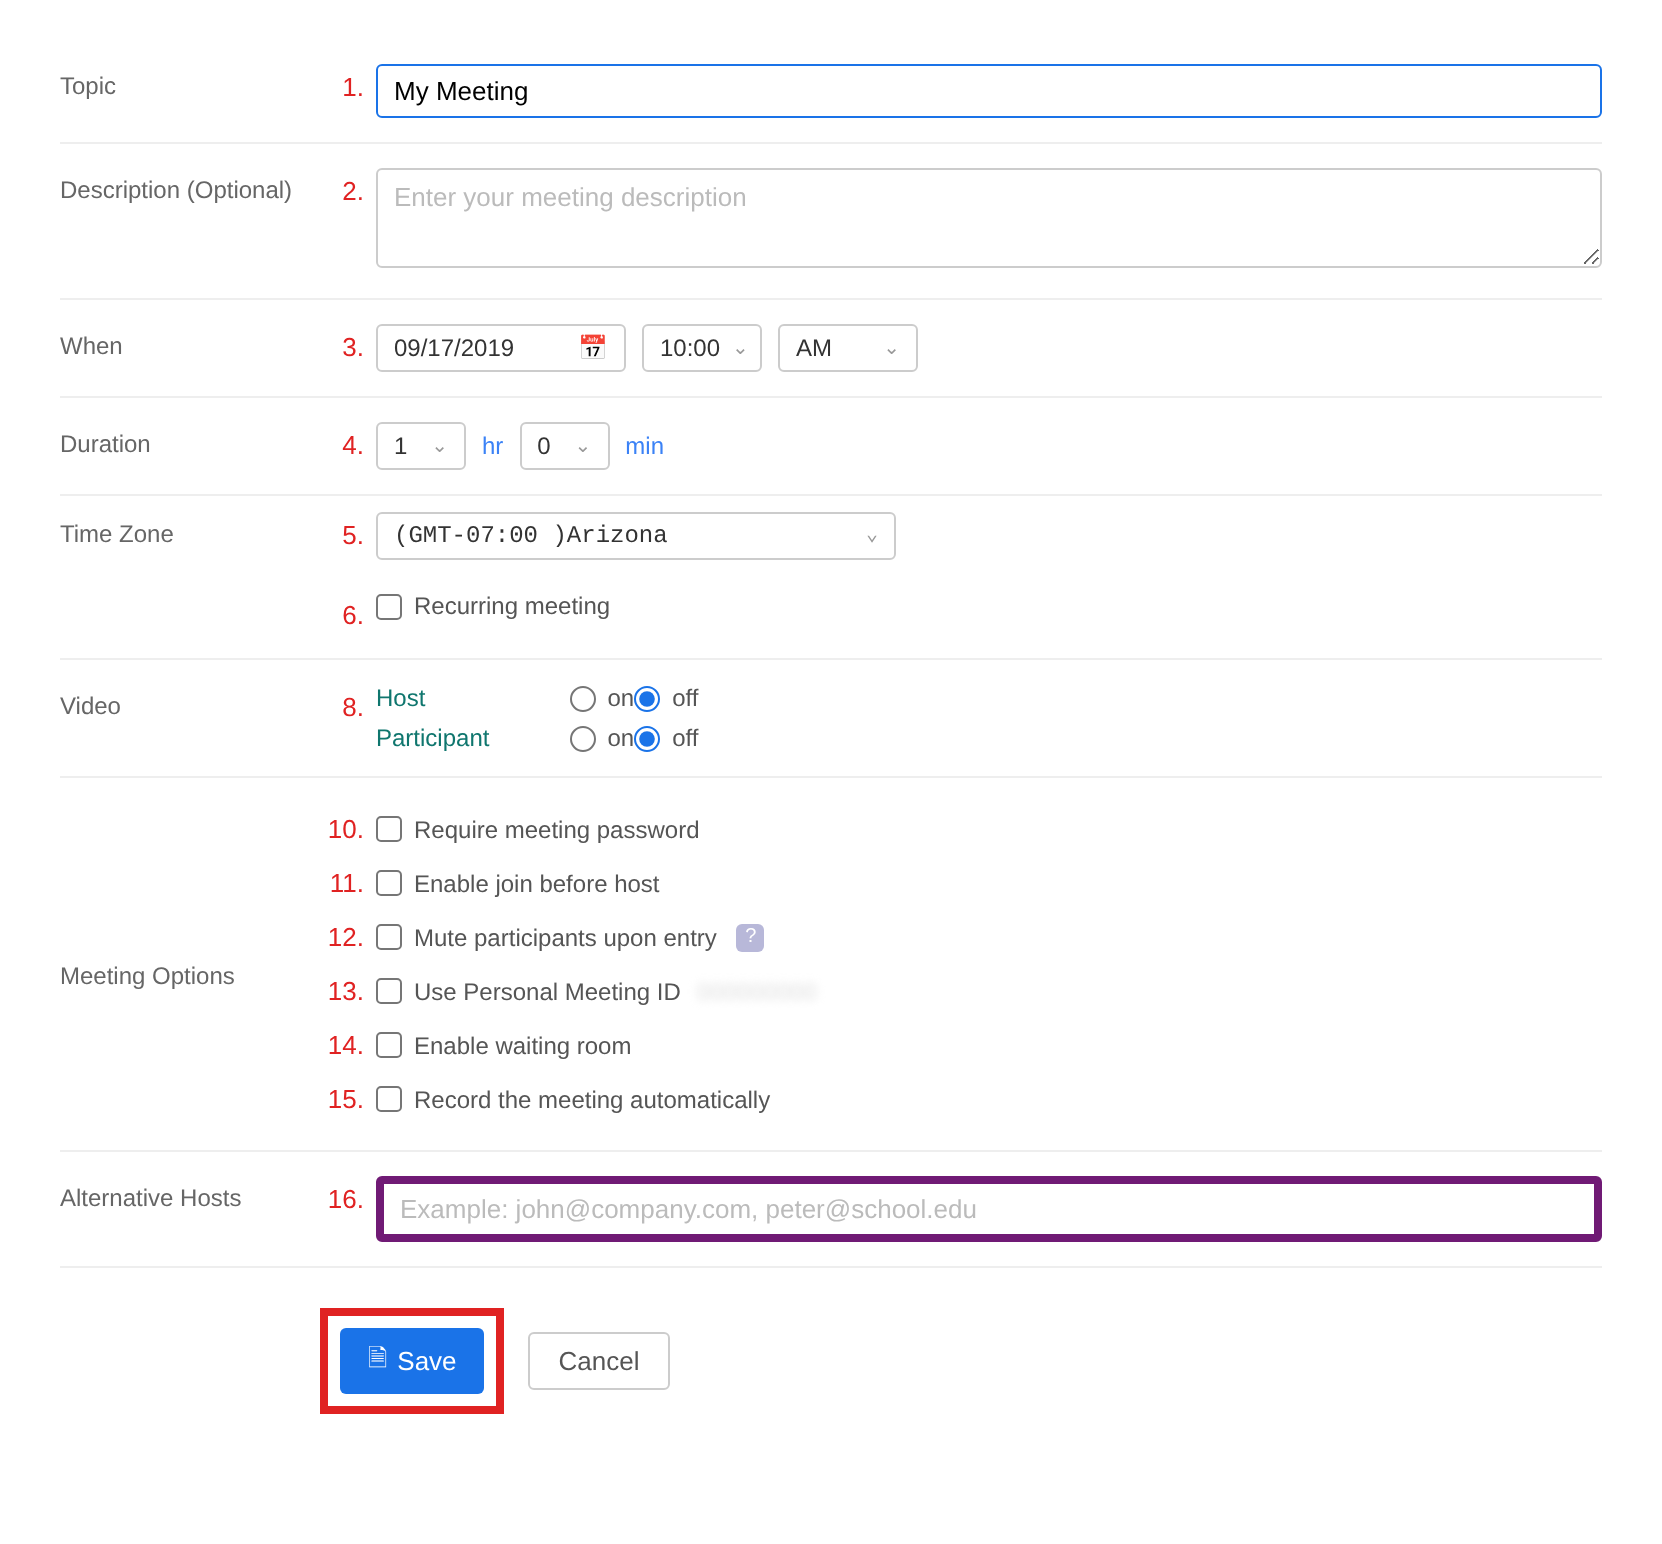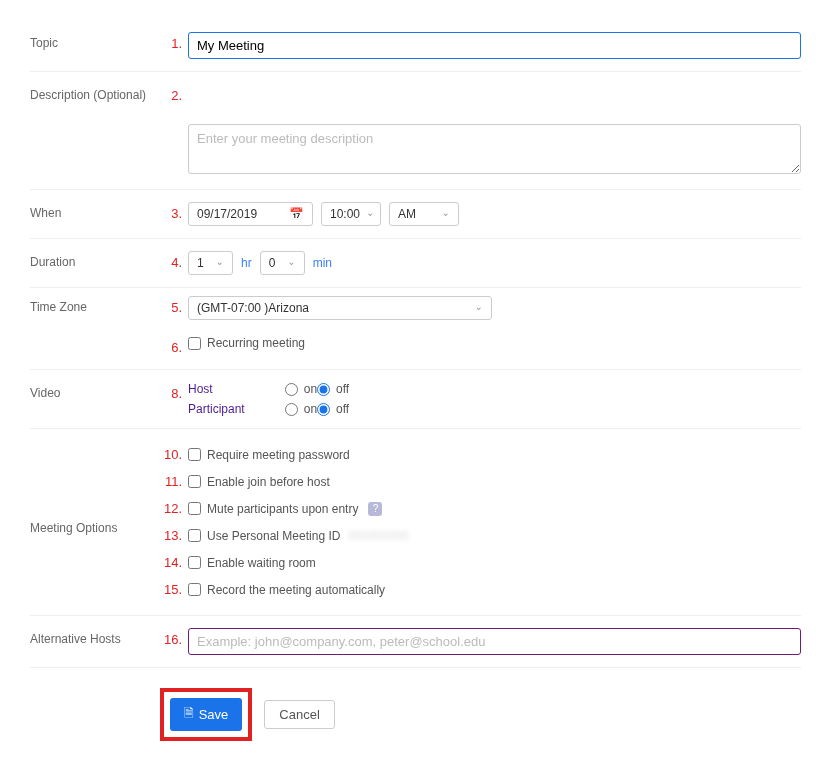--- a/index.html
+++ b/index.html
@@ -5,50 +5,50 @@
 * { box-sizing: border-box; margin: 0; padding: 0; }
 body { font-family: -apple-system, BlinkMacSystemFont, "Segoe UI", Arial, sans-serif; font-size: 13px; color: #333; background: #fff; width: 831px; }
 .form { padding: 20px 30px; }
 .row { display: flex; align-items: flex-start; padding: 12px 0; border-bottom: 1px solid #eee; }
 .row.no-border { border-bottom: none; }
 .row-group { border-bottom: 1px solid #eee; padding-bottom: 6px; }
 .row-group .row { border-bottom: none; padding: 8px 0; }
 .label-col { width: 130px; font-size: 12px; color: #666; padding-top: 4px; flex-shrink: 0; }
 .num { width: 28px; color: #e02222; font-size: 13px; text-align: right; padding-right: 6px; flex-shrink: 0; padding-top: 4px; }
 .field-col { flex: 1; }
-input[type="text"] { border: 1px solid #701a75; border-radius: 3px; padding: 5px 8px; font-size: 13px; width: 100%; }
+input[type="text"] { border: 4px solid #701a75; border-radius: 3px; padding: 5px 8px; font-size: 13px; width: 100%; }
 input[type="text"].focused { border: 1px solid #1a73e8; outline: none; }
-textarea { border: 1px solid #ccc; border-radius: 3px; padding: 6px 8px; font-size: 13px; width: 100%; height: 50px; resize: both; font-family: inherit; margin-top: 40px; }
+textarea { border: 1px solid #ccc; border-radius: 3px; padding: 6px 8px; font-size: 13px; width: 100%; height: 50px; resize: both; font-family: inherit; }
 textarea::placeholder, input::placeholder { color: #bbb; }
-.select { display: inline-flex; align-items: flex-start; justify-content: space-between; border: 1px solid #ccc; border-radius: 3px; padding: 4px 8px; font-size: 12px; background: #fff; cursor: pointer; }
+.select { display: inline-flex; align-items: center; justify-content: space-between; border: 1px solid #ccc; border-radius: 3px; padding: 4px 8px; font-size: 12px; background: #fff; cursor: pointer; }
 .select .chev { color: #999; font-size: 10px; margin-left: 6px; }
 .date-input { display: inline-flex; align-items: center; border: 1px solid #ccc; border-radius: 3px; padding: 4px 8px; font-size: 12px; width: 125px; justify-content: space-between; background: #fff; }
 .cal-icon { color: #bbb; font-size: 12px; }
 .inline-group { display: flex; align-items: center; gap: 8px; }
 .small-txt { font-size: 12px; color: #3b82f6; }
 .checkbox-row { display: flex; align-items: center; gap: 6px; font-size: 12px; color: #555; }
 .checkbox-row input[type="checkbox"] { width: 13px; height: 13px; }
 .radio-row { display: flex; align-items: center; gap: 6px; font-size: 12px; color: #555; }
 .radio-row input[type="radio"] { width: 13px; height: 13px; accent-color: #1a73e8; }
 .video-grid { display: flex; align-items: flex-start; gap: 40px; }
-.video-labels { display: flex; flex-direction: column; gap: 6px; font-size: 12px; color: #4c1d95; }
+.video-labels { display: flex; flex-direction: column; gap: 6px; font-size: 12px; color: #0f766e; }
 .video-opts { display: flex; flex-direction: column; gap: 6px; }
 .video-opt-row { display: flex; }
 .audio-row { display: flex; gap: 20px; }
 .options-list { display: flex; flex-direction: column; }
 .option-item { display: flex; align-items: center; padding: 6px 0; }
 .option-item .num { padding-top: 0; }
 .info-icon { display: inline-block; width: 14px; height: 14px; background: #b8b8d9; color: #fff; font-size: 10px; border-radius: 3px; text-align: center; line-height: 14px; margin-left: 4px; }
 .blur-text { color: #ddd; filter: blur(2px); margin-left: 2px; }
 .btn-row { display: flex; align-items: center; gap: 12px; margin-top: 20px; margin-left: 130px; }
 .save-wrap { border: 4px solid #e02222; padding: 6px; display: inline-block; }
 .btn-save { background: #1a73e8; color: #fff; border: none; border-radius: 3px; padding: 6px 14px; font-size: 13px; cursor: pointer; display: inline-flex; align-items: center; gap: 5px; }
 .btn-cancel { background: #fff; border: 1px solid #ccc; border-radius: 3px; padding: 6px 14px; font-size: 13px; cursor: pointer; color: #555; }
 .save-icon { font-size: 12px; }
-.tz-select { width: 304px; }
+.tz-select { width: 260px; font-family: Liberation Mono, monospace; }
 </style>
 </head>
 <body>
 
 <div class="form">
 
   <div class="row">
     <div class="label-col">Topic</div>
     <div class="num">1.</div>
     <div class="field-col">

